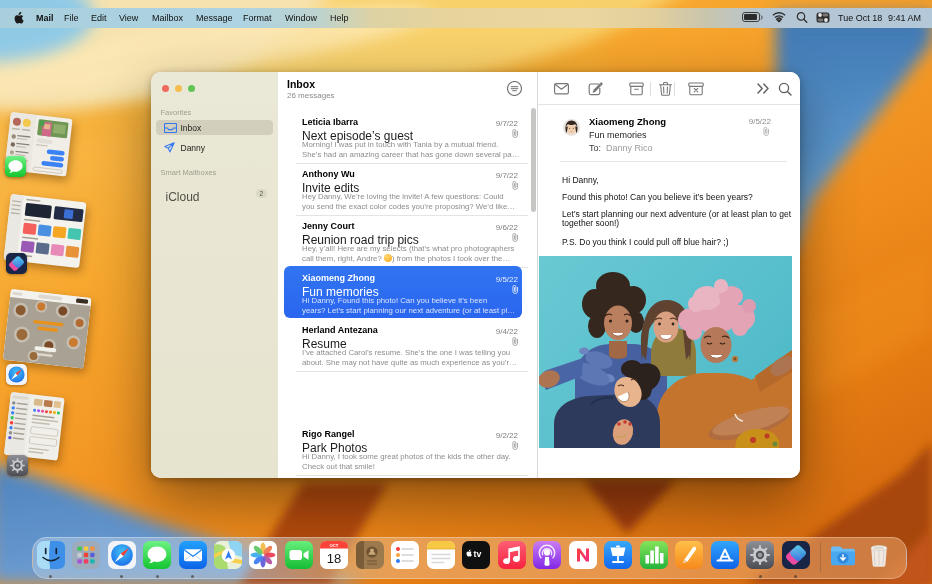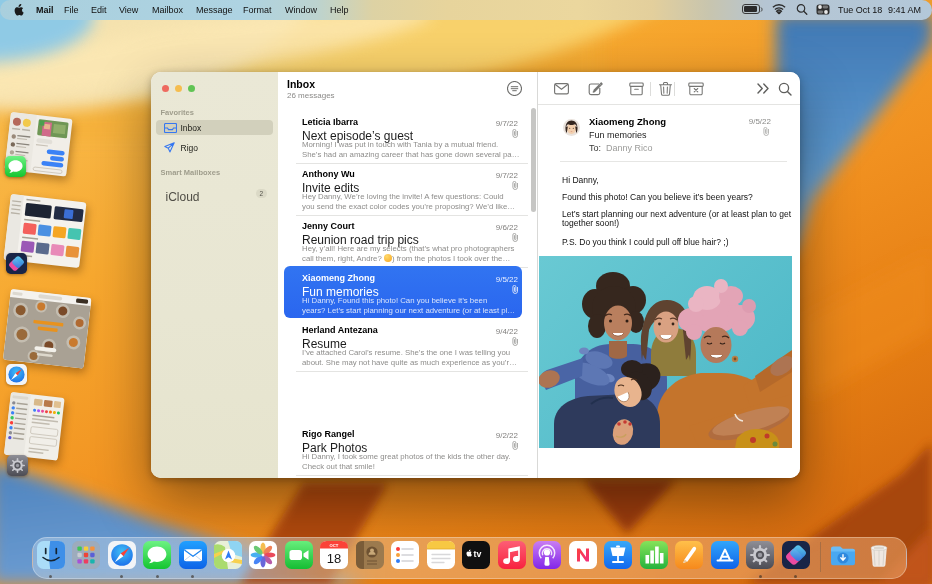--- a/index.html
+++ b/index.html
@@ -1,32 +1,32 @@
 <!DOCTYPE html>
 <html><head><meta charset="utf-8">
 <style>
 html,body{margin:0;padding:0;}
 body{width:932px;height:584px;overflow:hidden;position:relative;font-family:"Liberation Sans",sans-serif;-webkit-font-smoothing:antialiased;}
 .abs{position:absolute;}
 #wall{position:absolute;left:0;top:0;}
 
-#menubar{position:absolute;left:0;top:0;width:932px;height:20px;
+#menubar{position:absolute;left:0;top:8px;width:932px;height:20px;
 background:linear-gradient(90deg,#a9cfdd 0%,#aed3e2 26%,#bcd3cf 34%,#ddd2a4 40%,#e7d49c 48%,#ebd79e 62%,#e3cf9c 70%,#c8c5ae 76%,#b5c5d3 82%,#b3c8d9 100%);
-font-size:9px;color:#111;border-radius:10px;}
+font-size:9px;color:#111;}
 #menubar .mi{position:absolute;top:4.5px;white-space:nowrap;}
 #menubar .ri{position:absolute;top:3px;}
 
 #win{position:absolute;left:151px;top:72px;width:649px;height:406px;border-radius:10px;
 box-shadow:0 22px 55px rgba(0,0,0,0.42),0 2px 9px rgba(0,0,0,0.28);background:#fff;}
 #sidebar{position:absolute;left:0;top:0;width:127px;height:406px;border-radius:10px 0 0 10px;
 background:linear-gradient(180deg,#eae8d6 0%,#e8e6d2 60%,#e6e4ce 100%);}
 #list{position:absolute;left:127px;top:0;width:258.5px;height:406px;background:#fff;}
 #detail{position:absolute;left:385.5px;top:0;width:263.5px;height:406px;background:#fff;border-radius:0 10px 10px 0;border-left:1px solid #d9d9d7;box-sizing:border-box;}
 .tl{position:absolute;top:12.8px;width:7px;height:7px;border-radius:50%;}
-.sideLabel{position:absolute;left:9.5px;font-size:7.5px;font-weight:bold;color:#9f9d8c;}
+.sideLabel{position:absolute;left:9.5px;font-size:7.5px;font-weight:normal;color:#9f9d8c;}
 .srow{position:absolute;left:4.5px;width:117px;height:15.5px;border-radius:4px;font-size:8.5px;color:#23231d;}
 .srow .txt{position:absolute;left:25px;top:3px;}
 .badge{position:absolute;right:6px;top:2.5px;background:#dbd9c6;color:#55534a;font-size:6.5px;border-radius:5px;padding:1px 3.5px;}
 
 .lrow{position:absolute;left:7px;width:243px;height:52px;}
 .lrow .nm{position:absolute;left:17px;top:5px;font-size:9px;font-weight:bold;color:#000;}
 .lrow .dt{position:absolute;right:10px;top:6.5px;font-size:8px;color:#807f7d;padding-left:24px;}
 .lrow .sj{position:absolute;left:17px;top:16.5px;font-size:12px;color:#1c1c1c;}
 .lrow .pv{position:absolute;left:17px;top:27.5px;width:216px;font-size:7.8px;line-height:10px;color:#8e8d8b;white-space:nowrap;}
 .lrow .div{position:absolute;left:11px;right:0px;bottom:0;height:1px;background:#e4e4e2;}
@@ -127,21 +127,21 @@
 <div class="srow" style="top:47.5px;background:#d2d0bc">
 <svg style="position:absolute;left:8px;top:3px" width="13" height="10" viewBox="0 0 13 10">
           <path d="M1.5,0.5 h10 a1,1 0 0 1 1,1 v7 a1,1 0 0 1 -1,1 h-10 a1,1 0 0 1 -1,-1 v-7 a1,1 0 0 1 1,-1 z M0.5,5 h3 l1,1.6 h4 l1,-1.6 h3" fill="none" stroke="#3577f1" stroke-width="1.1"></path>
         </svg>
 <span class="txt">Inbox</span>
       </div>
 <div class="srow" style="top:67.5px">
 <svg style="position:absolute;left:8.5px;top:2.5px" width="11" height="11" viewBox="0 0 11 11">
           <path d="M10.2,0.8 L0.8,4.4 L4.3,6.2 L5.9,9.9 Z M4.3,6.2 L10.2,0.8" fill="none" stroke="#3577f1" stroke-width="1.1" stroke-linejoin="round"></path>
         </svg>
-<span class="txt">Rigo</span>
+<span class="txt">Danny</span>
       </div>
 <div class="sideLabel" style="top:95.5px">Smart Mailboxes</div>
 <div class="srow" style="top:114.5px">
         <span style="position:absolute;left:10px;top:3px;color:#4f4d45;font-size:12px">iCloud</span>
         <span class="badge">2</span>
       </div>
 </div>
 <div id="list">
 <div style="position:absolute;left:9px;top:6px;font-size:10.5px;font-weight:bold;color:#000">Inbox</div>
 <div style="position:absolute;left:9px;top:18.5px;font-size:8px;color:#8b8a88">26 messages</div>

